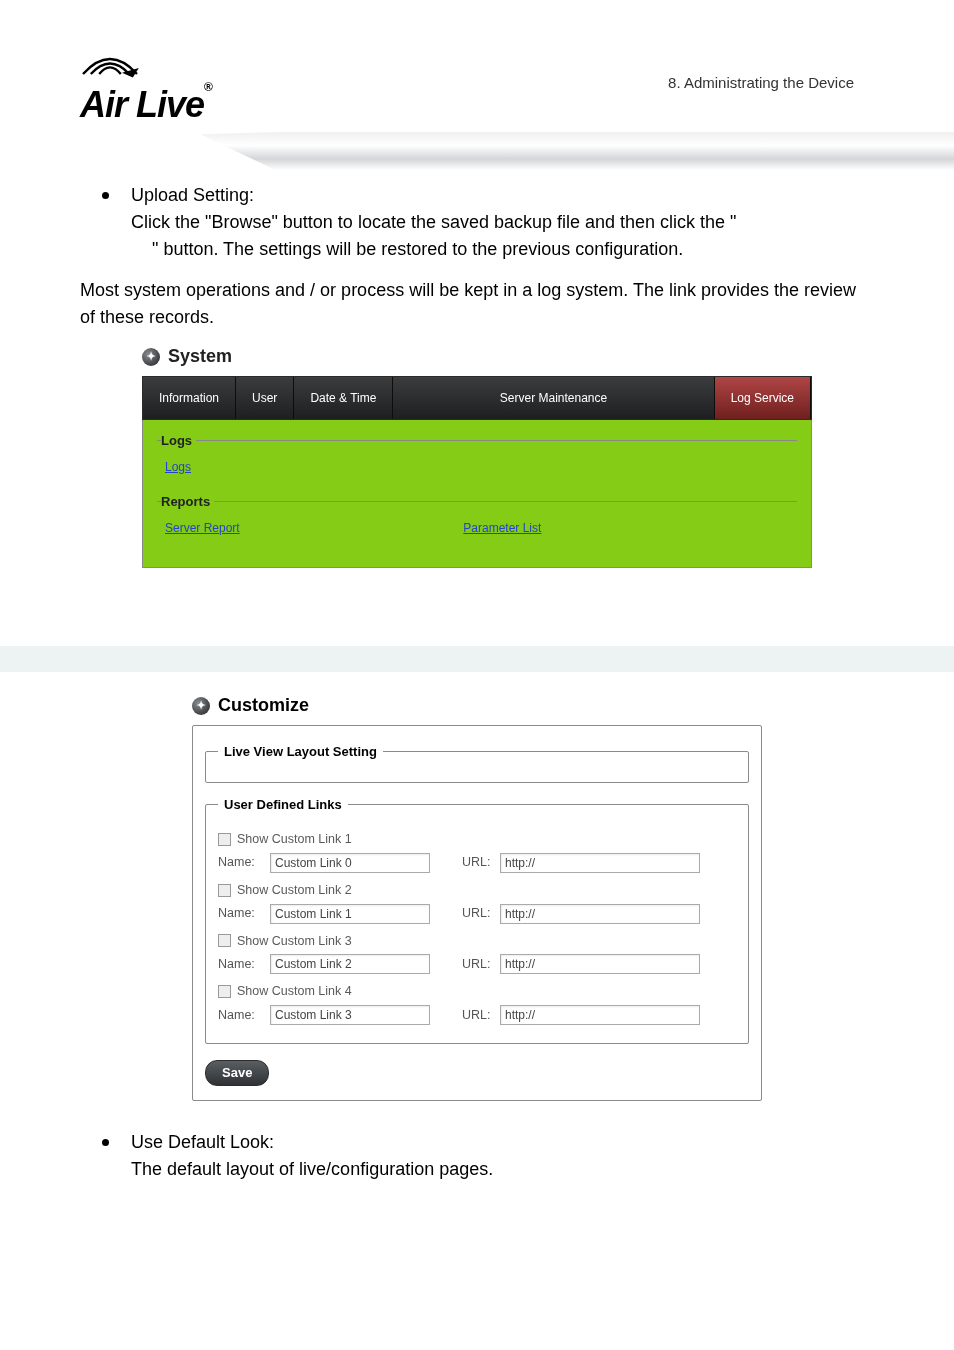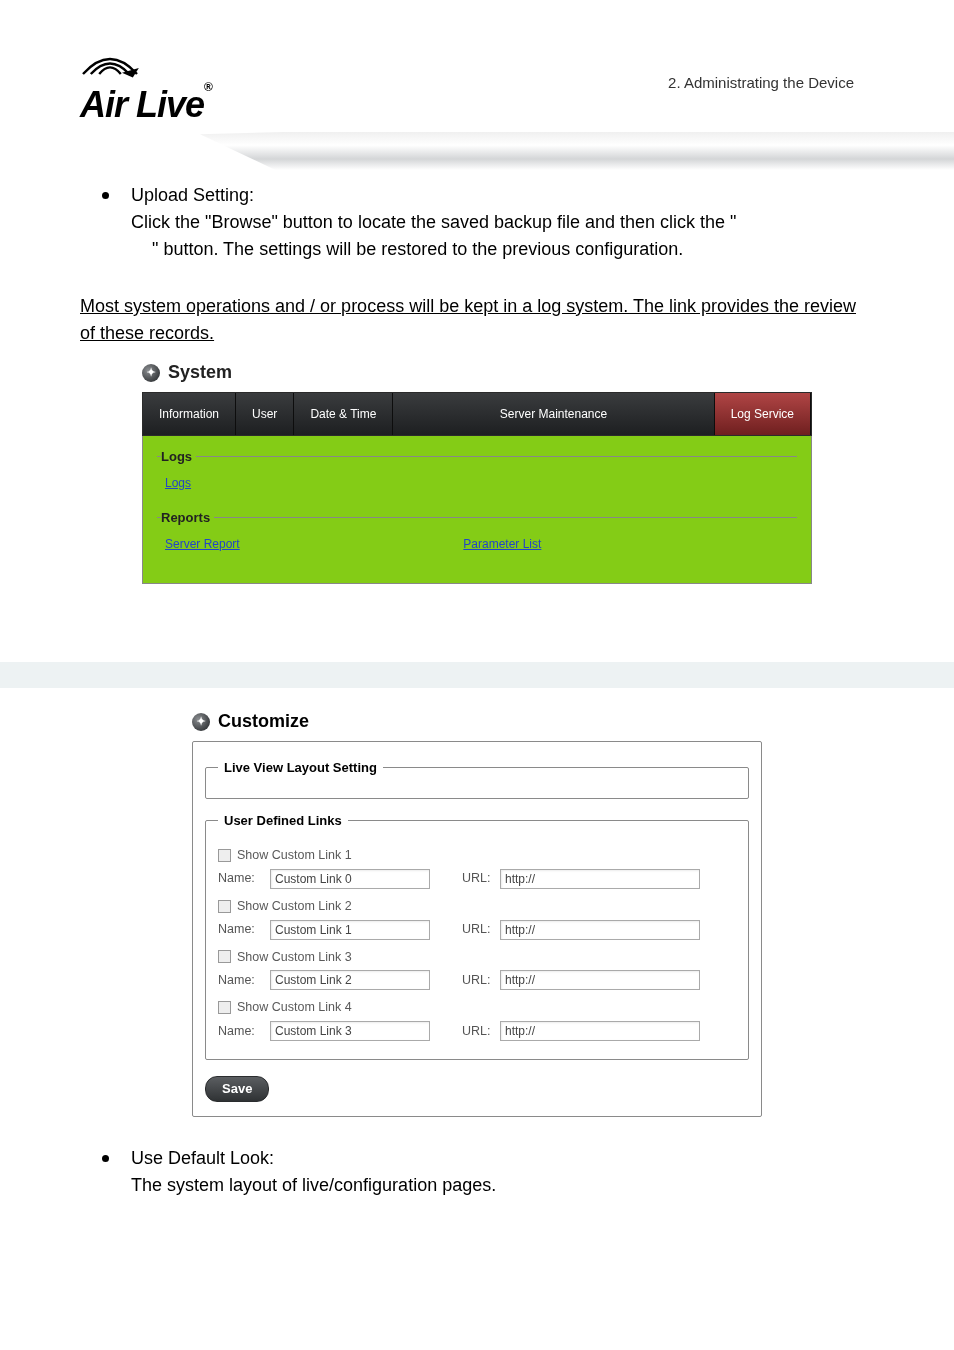--- a/index.html
+++ b/index.html
@@ -54,21 +54,21 @@
   }
   .content { margin-top: 50px; }
   .bullet-block { margin-left: 22px; margin-bottom: 10px; }
   .bullet-row { display: flex; align-items: flex-start; }
   .bullet-dot {
     width: 7px; height: 7px; border-radius: 50%; background:#000;
     margin-top: 10px; margin-right: 22px; flex-shrink:0;
   }
   .bullet-text { flex: 1; }
   .indent-text { margin-left: 50px; }
-  .para { margin-left: 0; margin-top: 30px; margin-bottom: 12px; text-decoration: underline; }
+  .para { margin-left: 0; margin-top: 14px; margin-bottom: 12px; }
 
   
   .system-panel {
     margin: 10px auto 20px; width: 670px;
     font-size: 13px;
     color: #222;
   }
   .panel-title-row { display:flex; align-items:center; gap:8px; margin-bottom:6px;}
   .panel-title-icon {
     width:18px; height:18px; border-radius:50%;
@@ -154,21 +154,21 @@
       <svg class="logo-wifi" viewBox="0 0 100 50">
         <path d="M5 40 Q50 -10 95 40" stroke="#000" stroke-width="4" fill="none"></path>
         <path d="M18 40 Q50 5 82 40" stroke="#000" stroke-width="4" fill="none"></path>
         <path d="M32 40 Q50 18 68 40" stroke="#000" stroke-width="4" fill="none"></path>
         <path d="M70 38 L98 30 L88 46 Z" fill="#000"></path>
       </svg>
       <div class="logo-text">
         <span>Air Live</span><span class="reg">®</span>
       </div>
     </div>
-    <div class="breadcrumb">2.  Administrating  the  Device</div>
+    <div class="breadcrumb">8.  Administrating  the  Device</div>
   </div>
   <div class="header-divider"></div>
 
   <div class="content">
 
     <div class="bullet-block">
       <div class="bullet-row">
         <div class="bullet-dot"></div>
         <div class="bullet-text">
           <div>Upload Setting:</div>
@@ -270,19 +270,19 @@
 
         <div class="save-btn">Save</div>
       </div>
     </div>
 
     <div class="bullet-block" style="margin-top:28px;">
       <div class="bullet-row">
         <div class="bullet-dot"></div>
         <div class="bullet-text">
           <div>Use Default Look:</div>
-          <div>The system layout of live/configuration pages.</div>
+          <div>The default layout of live/configuration pages.</div>
         </div>
       </div>
     </div>
 
   </div>
 </div>
 
 </body></html>

